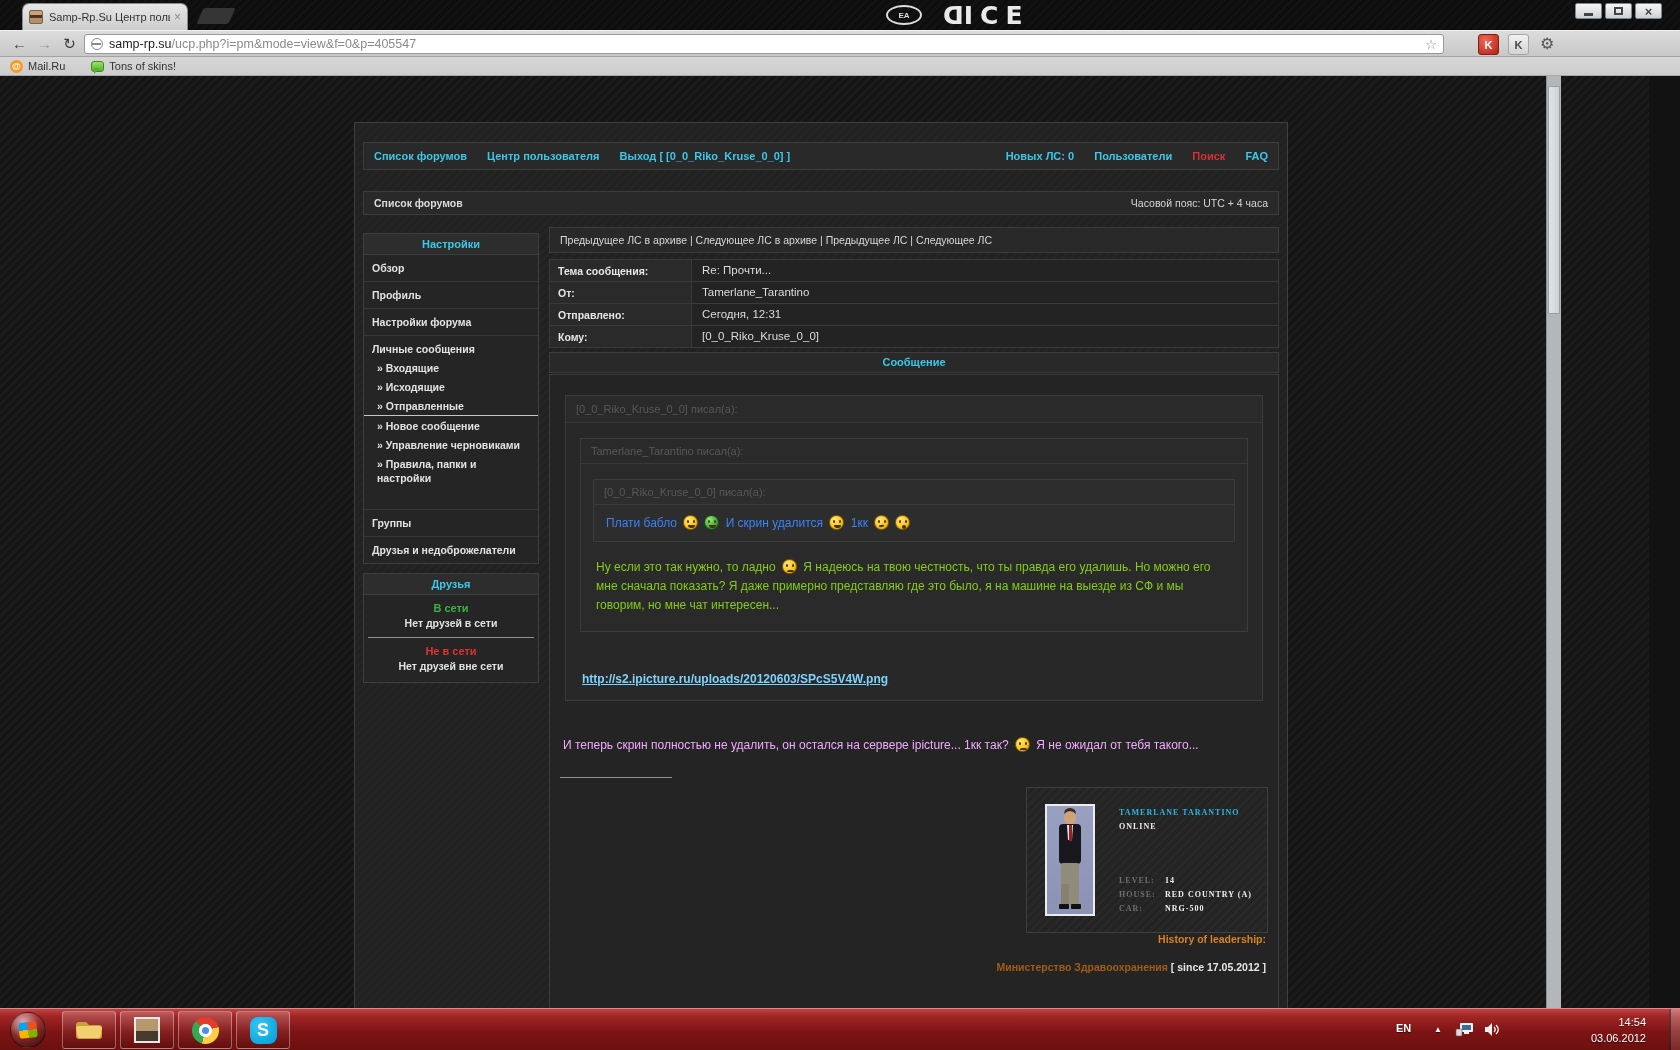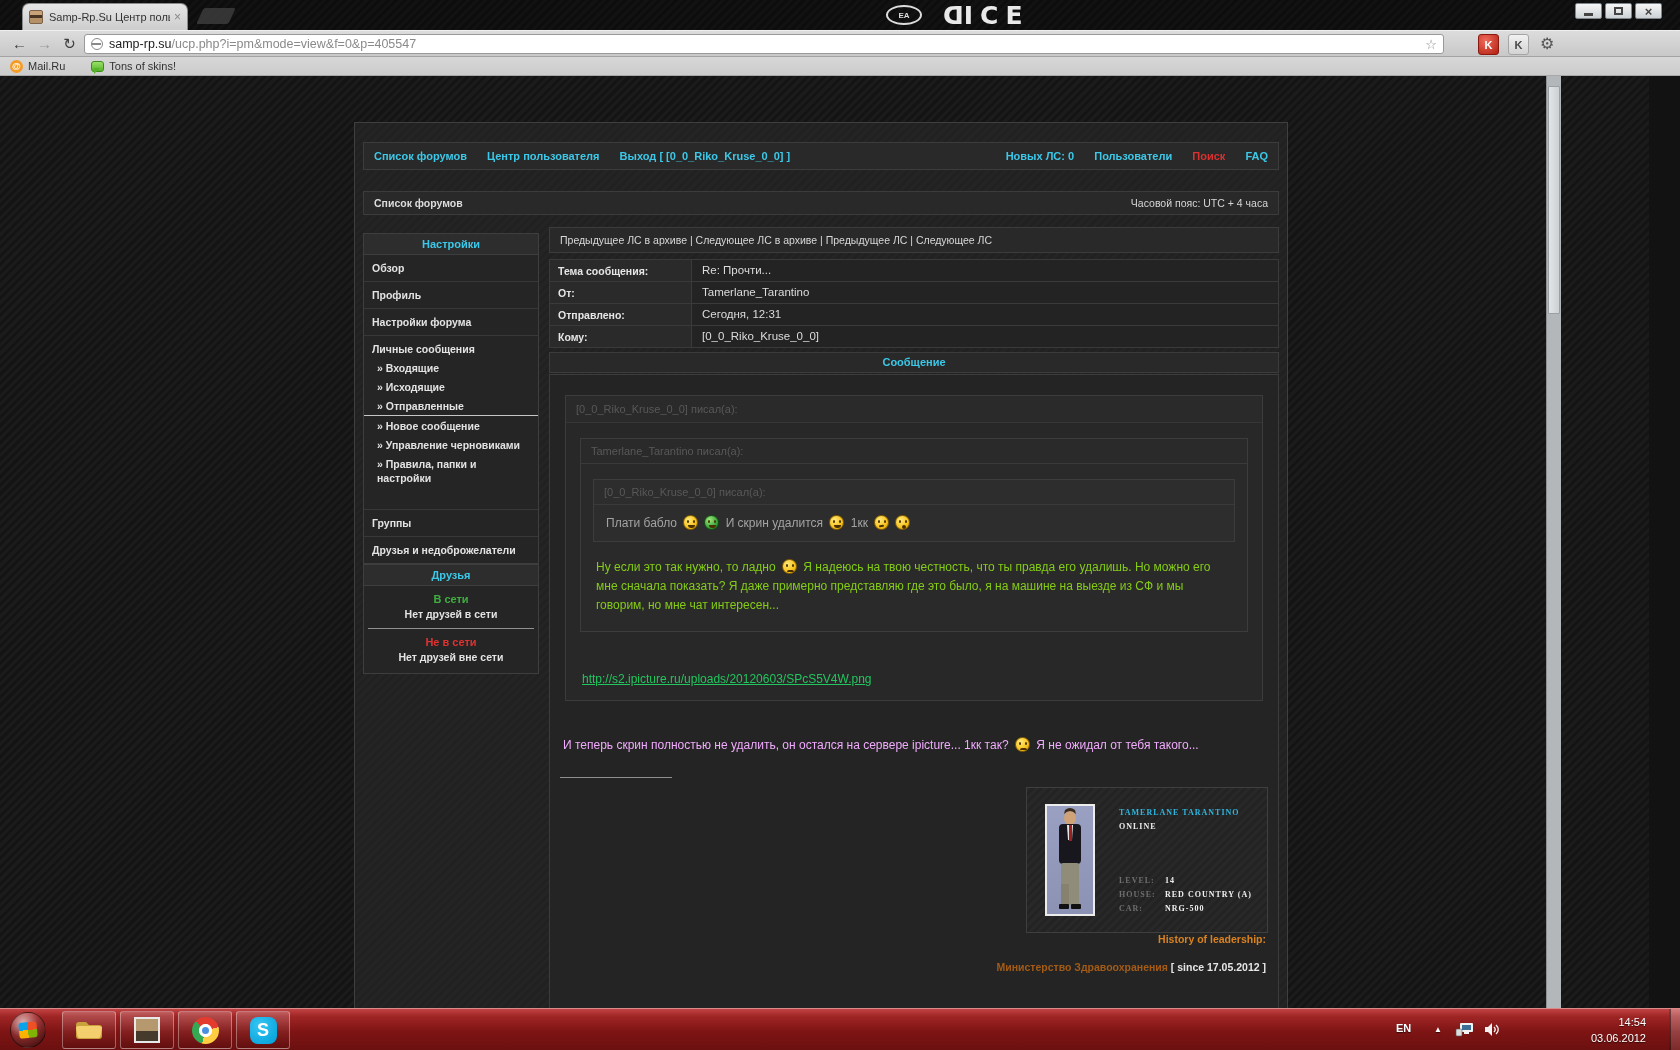--- a/index.html
+++ b/index.html
@@ -106,21 +106,21 @@
   .tn-item { font-weight:bold; font-size:11px; margin-right:17px; color:#3cc8e8; }
   .tn-right .tn-item { margin-right:0; margin-left:17px; }
   .c-red { color:#d93030;text-align:right; }
   .crumb { margin-top:21px; height:24px; line-height:22px; padding:0 10px; overflow:hidden; font-size:10.5px; }
   .crumb-left { float:left; font-weight:bold; color:#dcdcdc; }
   .crumb-right { float:right; color:#d6d6d6; }
 
   .cols { margin-top:12px; display:flex; align-items:flex-start; }
   .sidebar { width:176px; margin-top:6px; flex:0 0 auto; }
   .sbox { border:1px solid #3e3e3e; background:#252525; }
-  .sbox + .sbox { }
+  .sbox + .sbox { margin-top:9px; }
   .sbox-head { background:#2d2d2d; border-bottom:1px solid #3e3e3e; color:#3cc8e8;
     font-weight:bold; font-size:11px; text-align:center; padding:4px 0; }
   .si { font-weight:bold; font-size:10.5px; color:#e3e3e3; padding:6px 8px; line-height:14px; }
   .si.top { border-top:1px solid #383838; }
   .si.first { border-top:none; }
   .si.sub { padding:2.5px 8px 2.5px 13px; }
   .si.active { border-bottom:1px solid #c6c6c6; }
   .fr-online { color:#3faf3f; font-weight:bold; text-align:center; margin-top:7px; font-size:11px; }
   .fr-offline { color:#e03232; font-weight:bold; text-align:center; margin-top:7px; font-size:11px; }
   .fr-text { color:#e3e3e3; font-weight:bold; text-align:center; margin-top:3px; font-size:10.5px; }
@@ -143,24 +143,24 @@
 
   .q { border:1px solid #3c3c3c; }
   .q1 { margin:0 5px; background:#282828; }
   .q2 { background:#2a2a2a; }
   .q3 { background:#2d2d2d; }
   .q-head { padding:7px 10px; font-size:11px; color:#585858; }
   .q1 > .q-head { background:#2a2a2a; border-bottom:1px solid #363636; }
   .q2 > .q-head, .q3 > .q-head { border-bottom:1px solid #3a3a3a; padding:6px 10px; }
   .q1-body { padding:15px 14px 14px 14px; }
   .q2-body { padding:15px 12px 16px 12px; }
-  .q3-body { padding:9px 12px; font-size:12px; color:#a3a3a3; line-height:18px; }
+  .q3-body { padding:9px 12px; font-size:12px; color:#3b82f6; line-height:18px; }
   .q-para { margin-top:16px; font-size:12px; color:#84cc16; line-height:19px; padding:0 3px; }
   .q-link-line { margin-top:40px; padding-left:2px; }
-  .q-link { font-size:12px; color:#22c55e; text-decoration:underline; }
+  .q-link { font-size:12px; color:#7dd3fc; text-decoration:underline;font-weight:bold; }
   .msg-line { margin-top:36px; padding:0 3px; font-size:12px; color:#f0abfc; line-height:16px; }
   .sig-sep { margin-top:24px; width:112px; border-bottom:1px solid #8f8f8f; }
 
   .smiley { display:inline-block; width:15px; height:15px; border-radius:50%;
     background:radial-gradient(circle at 35% 30%, #ffe978, #f7c11d 60%, #d29a00);
     border:1px solid #8a6200; position:relative; vertical-align:-3px; margin:0 3px; }
   .smiley::before { content:""; position:absolute; left:3px; top:4px; width:2px; height:3px;
     background:#4a3000; border-radius:50%; box-shadow:6px 0 0 #4a3000; }
   .smiley::after { content:""; position:absolute; left:4px; top:9px; width:7px; height:3px;
     background:#4a3000; border-radius:0 0 6px 6px; }

